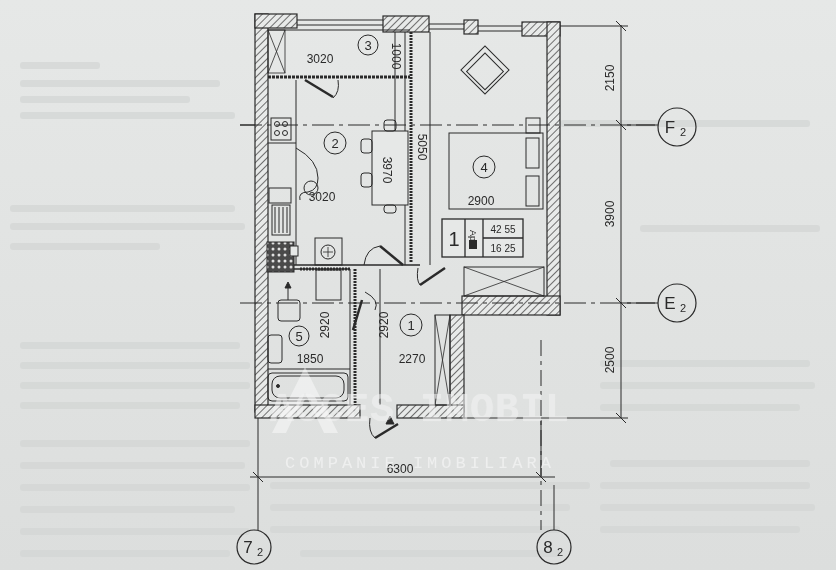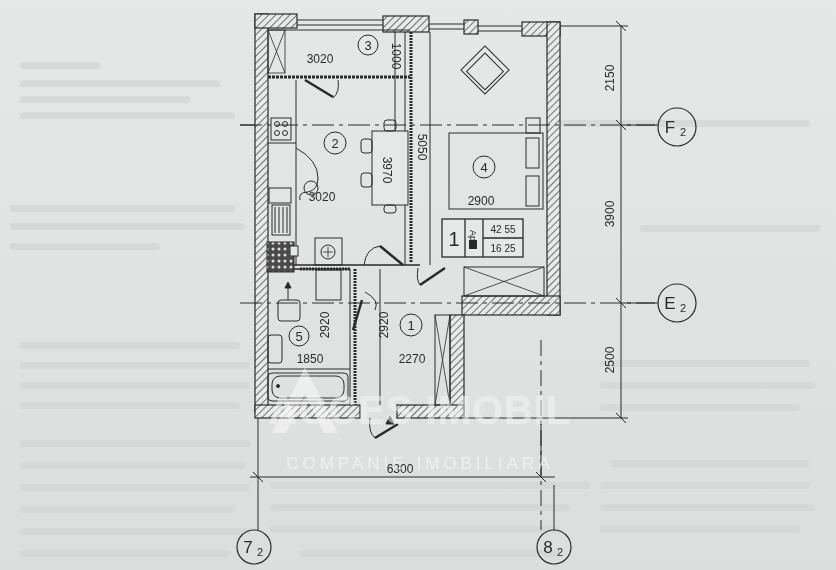--- a/index.html
+++ b/index.html
@@ -22,21 +22,21 @@
       background: #d3d5d4; opacity: 0.75;
     }
     svg.plan { position: absolute; left: 0; top: 0; }
     .dim { font-family: "Liberation Sans Narrow", "Liberation Sans", sans-serif; font-size: 12px; fill: #2a2a2a; }
     .dimv { font-size: 12px; fill: #2a2a2a; }
     .roomnum { font-size: 13px; fill: #2a2a2a; }
     .axis-label { font-size: 17px; fill: #2a2a2a; }
     .axis-sub { font-size: 11px; fill: #2a2a2a; }
     .wm {
       position: absolute; text-align: center; color: #ffffff; pointer-events: none;
-      font-family: Liberation Sans, sans-serif;
+      font-family: Liberation Mono, monospace;
     }
     .wm-title {
       left: 255px; top: 388px; width: 330px; font-size: 40px; font-weight: bold;
       letter-spacing: 1px; opacity: 0.55; color: #f4f4f4;
       text-shadow: 0 0 1px rgba(255,255,255,0.5);
     }
     .wm-sub {
       left: 250px; top: 454px; width: 340px; font-size: 17px; letter-spacing: 4px;
       opacity: 0.7; color: #f6f6f6;
     }

